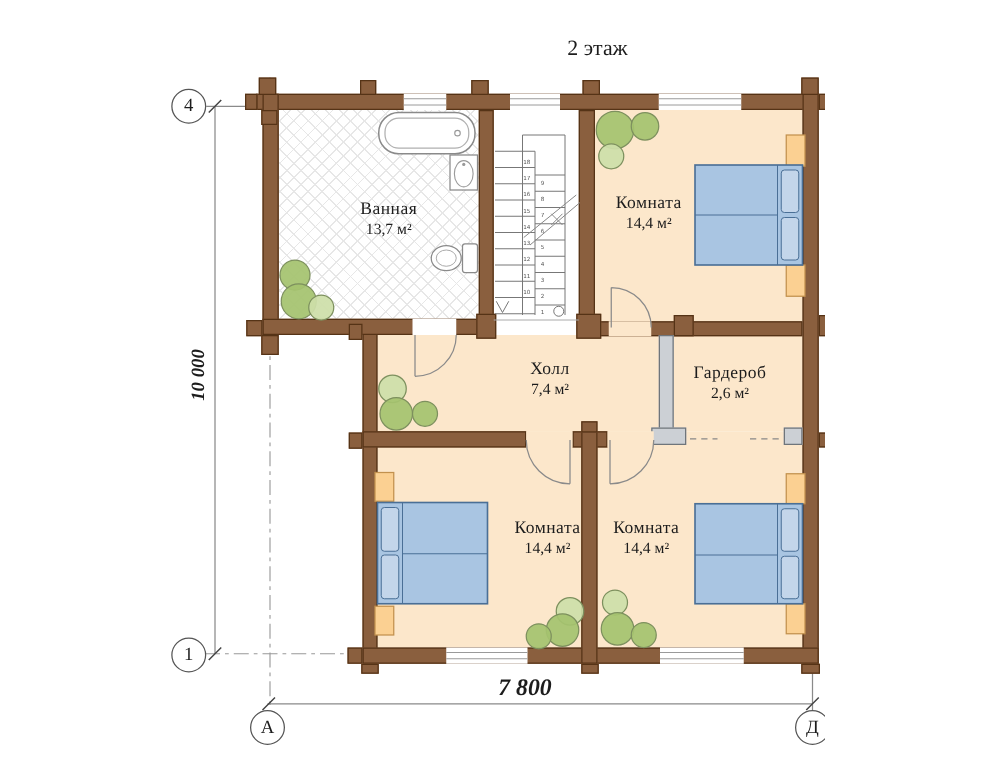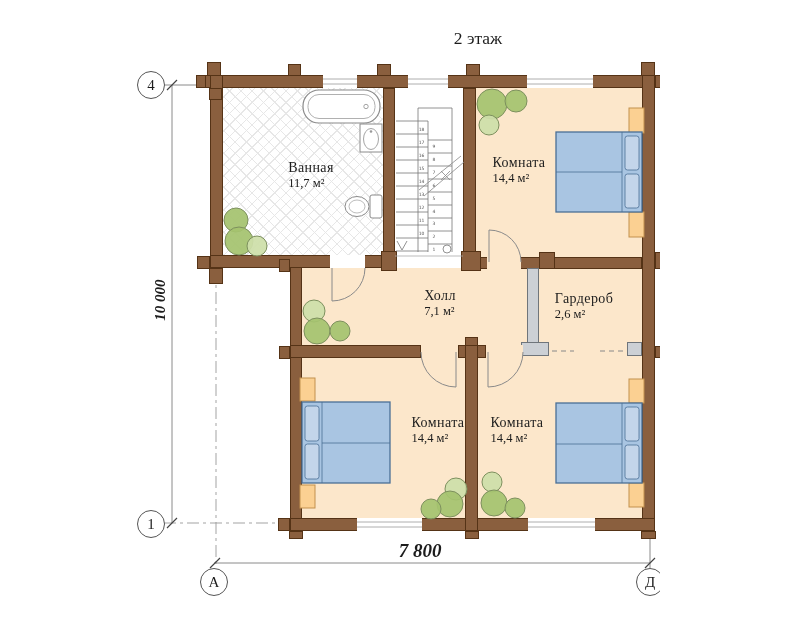--- a/index.html
+++ b/index.html
@@ -12,21 +12,21 @@
      repeating-linear-gradient(45deg,#e7e7e7 0 1px,transparent 1px 8px),
      repeating-linear-gradient(-45deg,#e7e7e7 0 1px,transparent 1px 8px),#ffffff;}
   .peach{background:#fce7cb;}
   .white{background:#ffffff;}
   .wall,.tab{position:absolute;background:#8a5f3e;border:1px solid #553316;box-sizing:border-box;z-index:2;}
   .part{position:absolute;background:#ccd0d5;border:1px solid #6f757b;box-sizing:border-box;z-index:2;}
   .win{position:absolute;background:#fff;z-index:3;}
   .gap{position:absolute;background:#fce7cb;z-index:3;}
   .gapw{position:absolute;background:#ffffff;z-index:3;}
   .over{z-index:4;}
-  .rlabel{position:absolute;transform:translateX(-50%);z-index:5;white-space:nowrap;}
+  .rlabel{position:absolute;transform:translateX(-50%);text-align:center;z-index:5;white-space:nowrap;}
   .rname{font-size:14px;letter-spacing:.4px;}
   .rarea{font-size:12.5px;margin-top:0px;}
   .axc{position:absolute;width:28px;height:28px;border:1px solid #555;border-radius:50%;background:#fff;
        display:flex;align-items:center;justify-content:center;font-size:15px;z-index:5;box-sizing:border-box;}
   .title{position:absolute;left:478px;top:28px;transform:translateX(-50%);font-size:17.5px;z-index:5;}
   .dimtext{position:absolute;font-style:italic;z-index:5;white-space:nowrap;}
   .dimv{left:160px;top:300px;transform:translate(-50%,-50%) rotate(-90deg);font-size:15px;font-weight:600;}
   .dimh{left:420px;top:551px;transform:translate(-50%,-50%);font-size:19px;font-weight:600;}
   .stnum{font-size:4.5px;fill:#555;text-anchor:middle;font-family:"DejaVu Sans",sans-serif;}
 </style>
@@ -219,29 +219,29 @@
       <circle cx="492" cy="482" r="10" fill="#cddfa9"></circle>
         <circle cx="494" cy="503" r="13" fill="#a5c36f"></circle>
         <circle cx="515" cy="508" r="10" fill="#a5c36f"></circle>
     </g>
   </svg>
 
   <div class="title">2 этаж</div>
 
   <div class="rlabel" style="left:311px;top:160px">
     <div class="rname">Ванная</div>
-    <div class="rarea">11,7 м²</div>
+    <div class="rarea">13,7 м²</div>
   </div>
   <div class="rlabel" style="left:519px;top:155px">
     <div class="rname">Комната</div>
     <div class="rarea">14,4 м²</div>
   </div>
   <div class="rlabel" style="left:440px;top:288px">
     <div class="rname">Холл</div>
-    <div class="rarea">7,1 м²</div>
+    <div class="rarea">7,4 м²</div>
   </div>
   <div class="rlabel" style="left:584px;top:291px">
     <div class="rname">Гардероб</div>
     <div class="rarea">2,6 м²</div>
   </div>
   <div class="rlabel" style="left:438px;top:415px">
     <div class="rname">Комната</div>
     <div class="rarea">14,4 м²</div>
   </div>
   <div class="rlabel" style="left:517px;top:415px">

